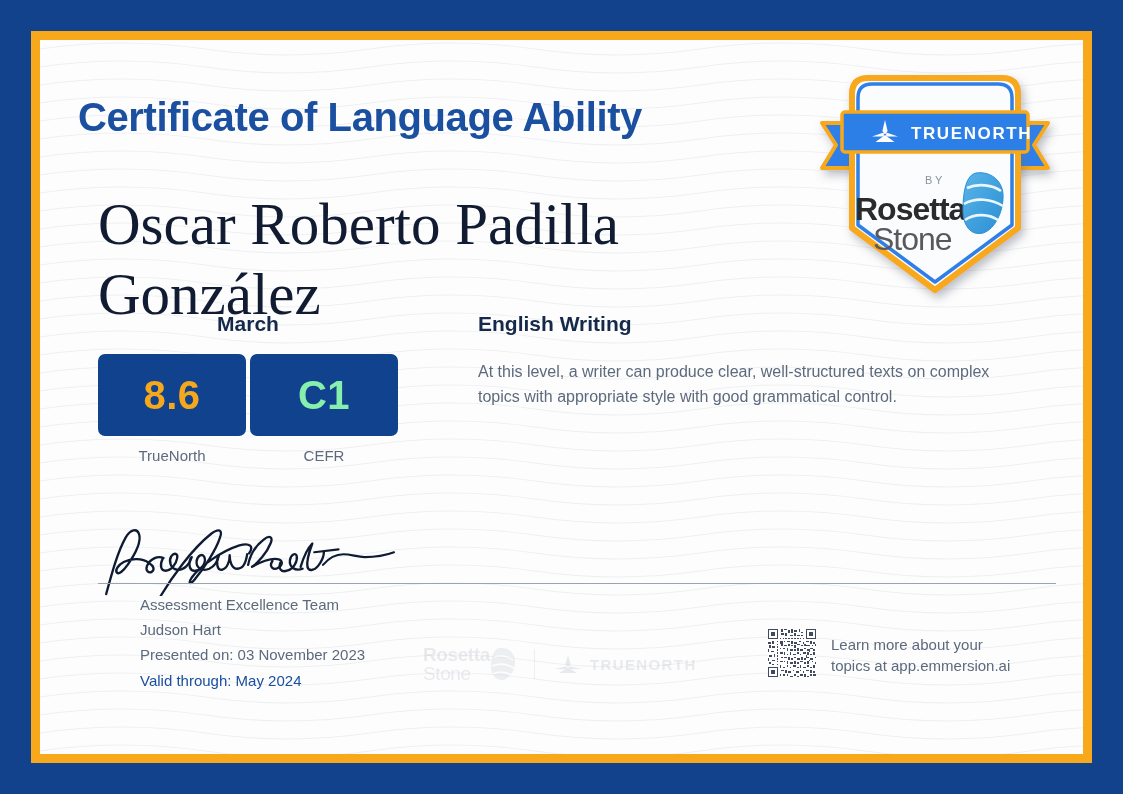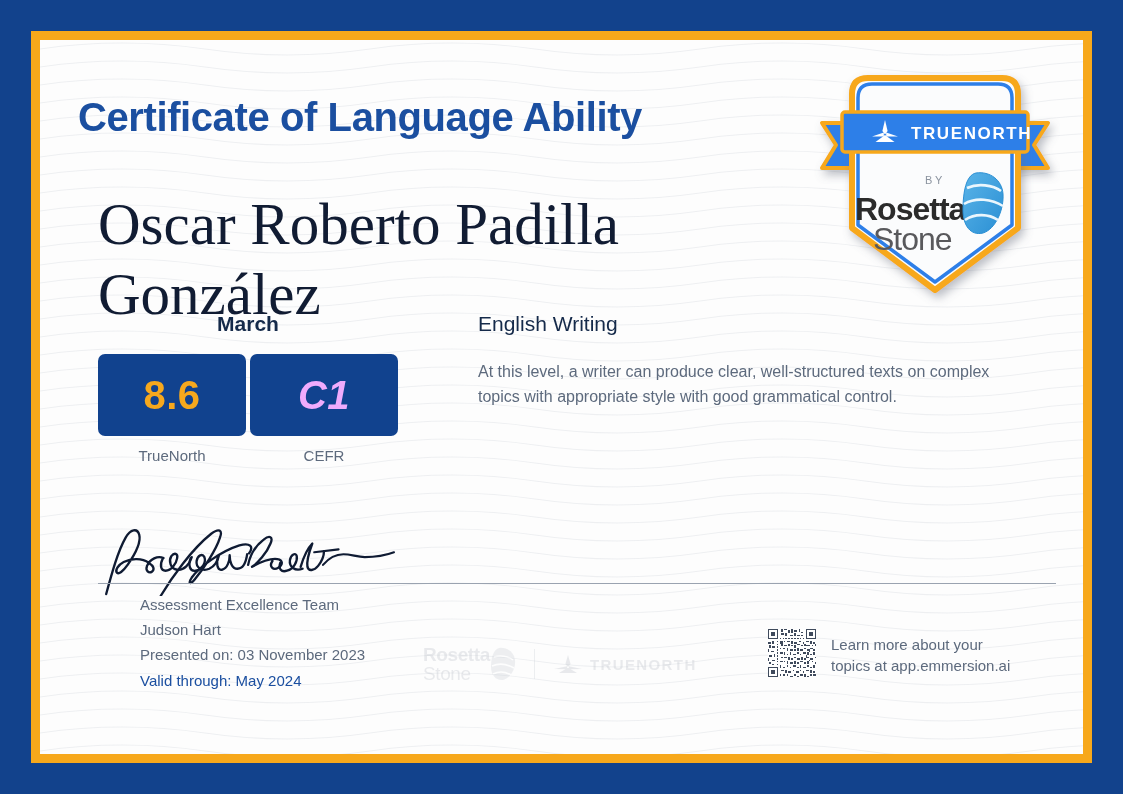--- a/index.html
+++ b/index.html
@@ -107,38 +107,38 @@
     display: flex;
     align-items: center;
     justify-content: center;
   }
   .score-value {
     font-size: 40px;
     font-weight: bold;
     letter-spacing: 0.5px;
   }
   .score-value.amber { color: #f6a81d; }
-  .score-value.white { color: #f0abfc; font-style: italic; }
+  .score-value.white { color: #86efac; }
   .score-label {
     margin-top: 11px;
     text-align: center;
     font-size: 15px;
     color: #5d6a7d;
   }
 
   
   .skill-wrap {
     position: absolute;
     left: 438px;
     top: 272px;
     width: 560px;
   }
   .skill-title {
     font-size: 21px;
-    font-weight: normal;
+    font-weight: bold;
     color: #152a4a;
   }
   .skill-desc {
     margin-top: 24px;
     font-size: 16px;
     line-height: 1.56;
     color: #5d6a7d;
     max-width: 545px;
   }
 

